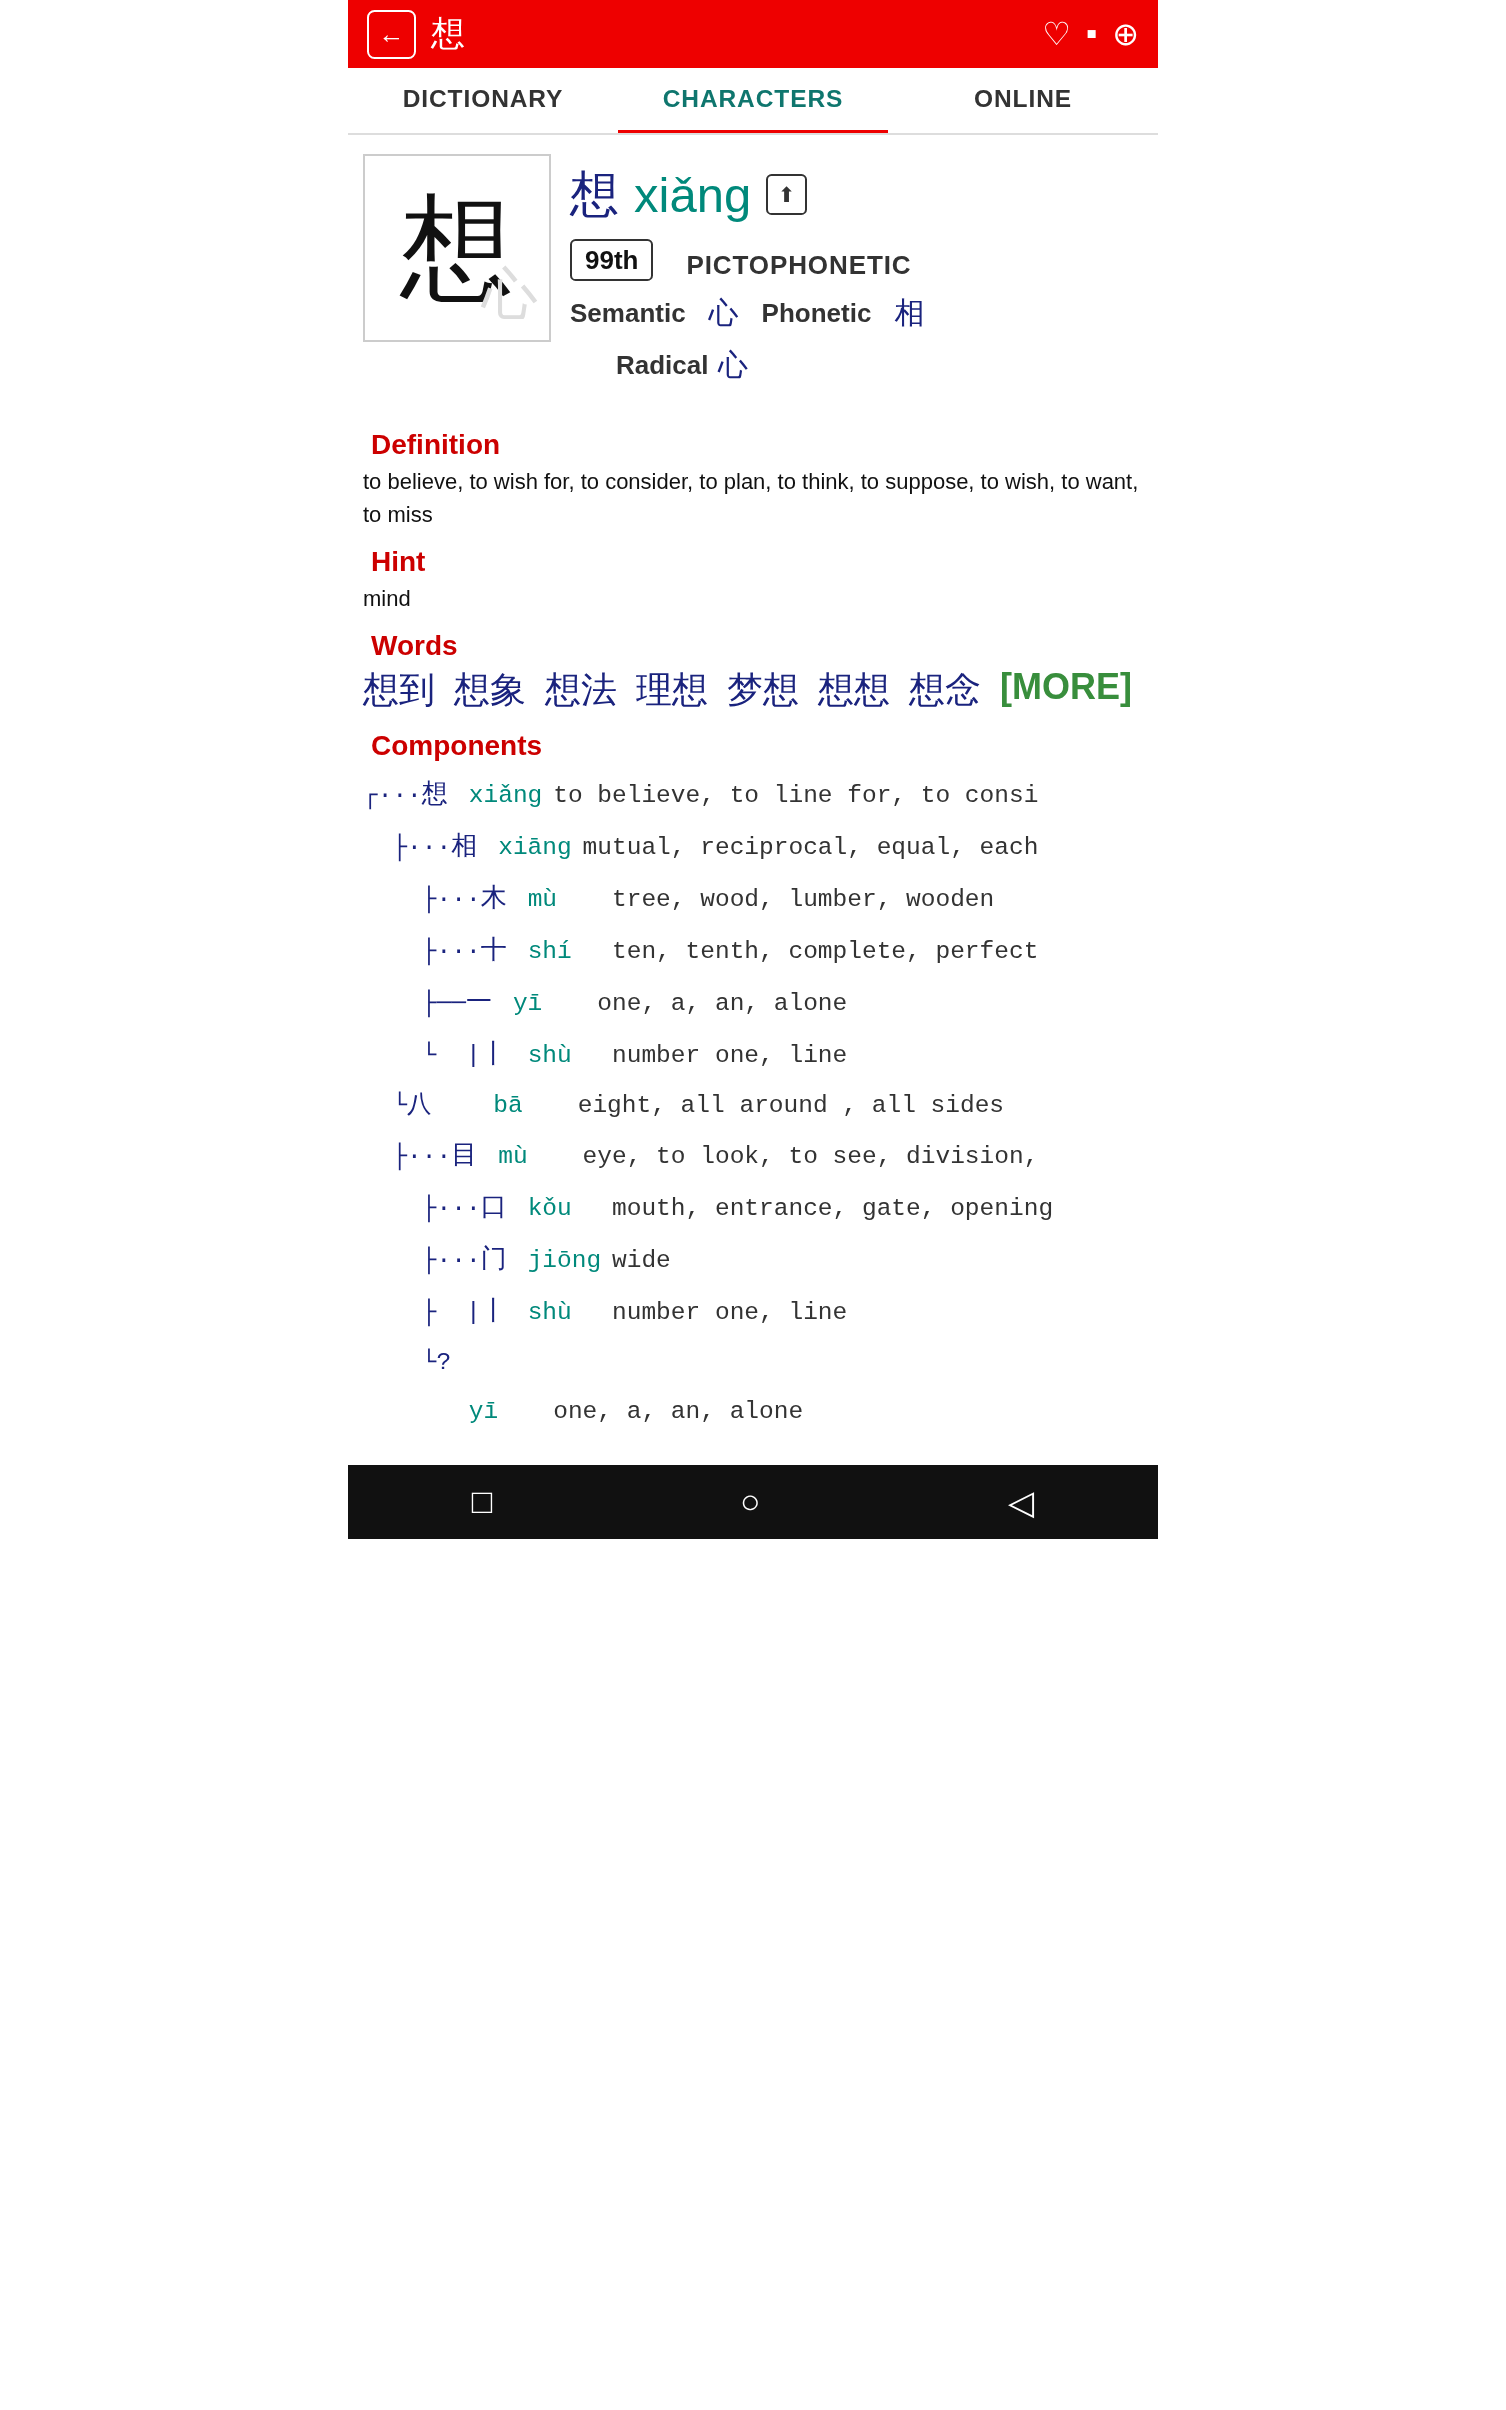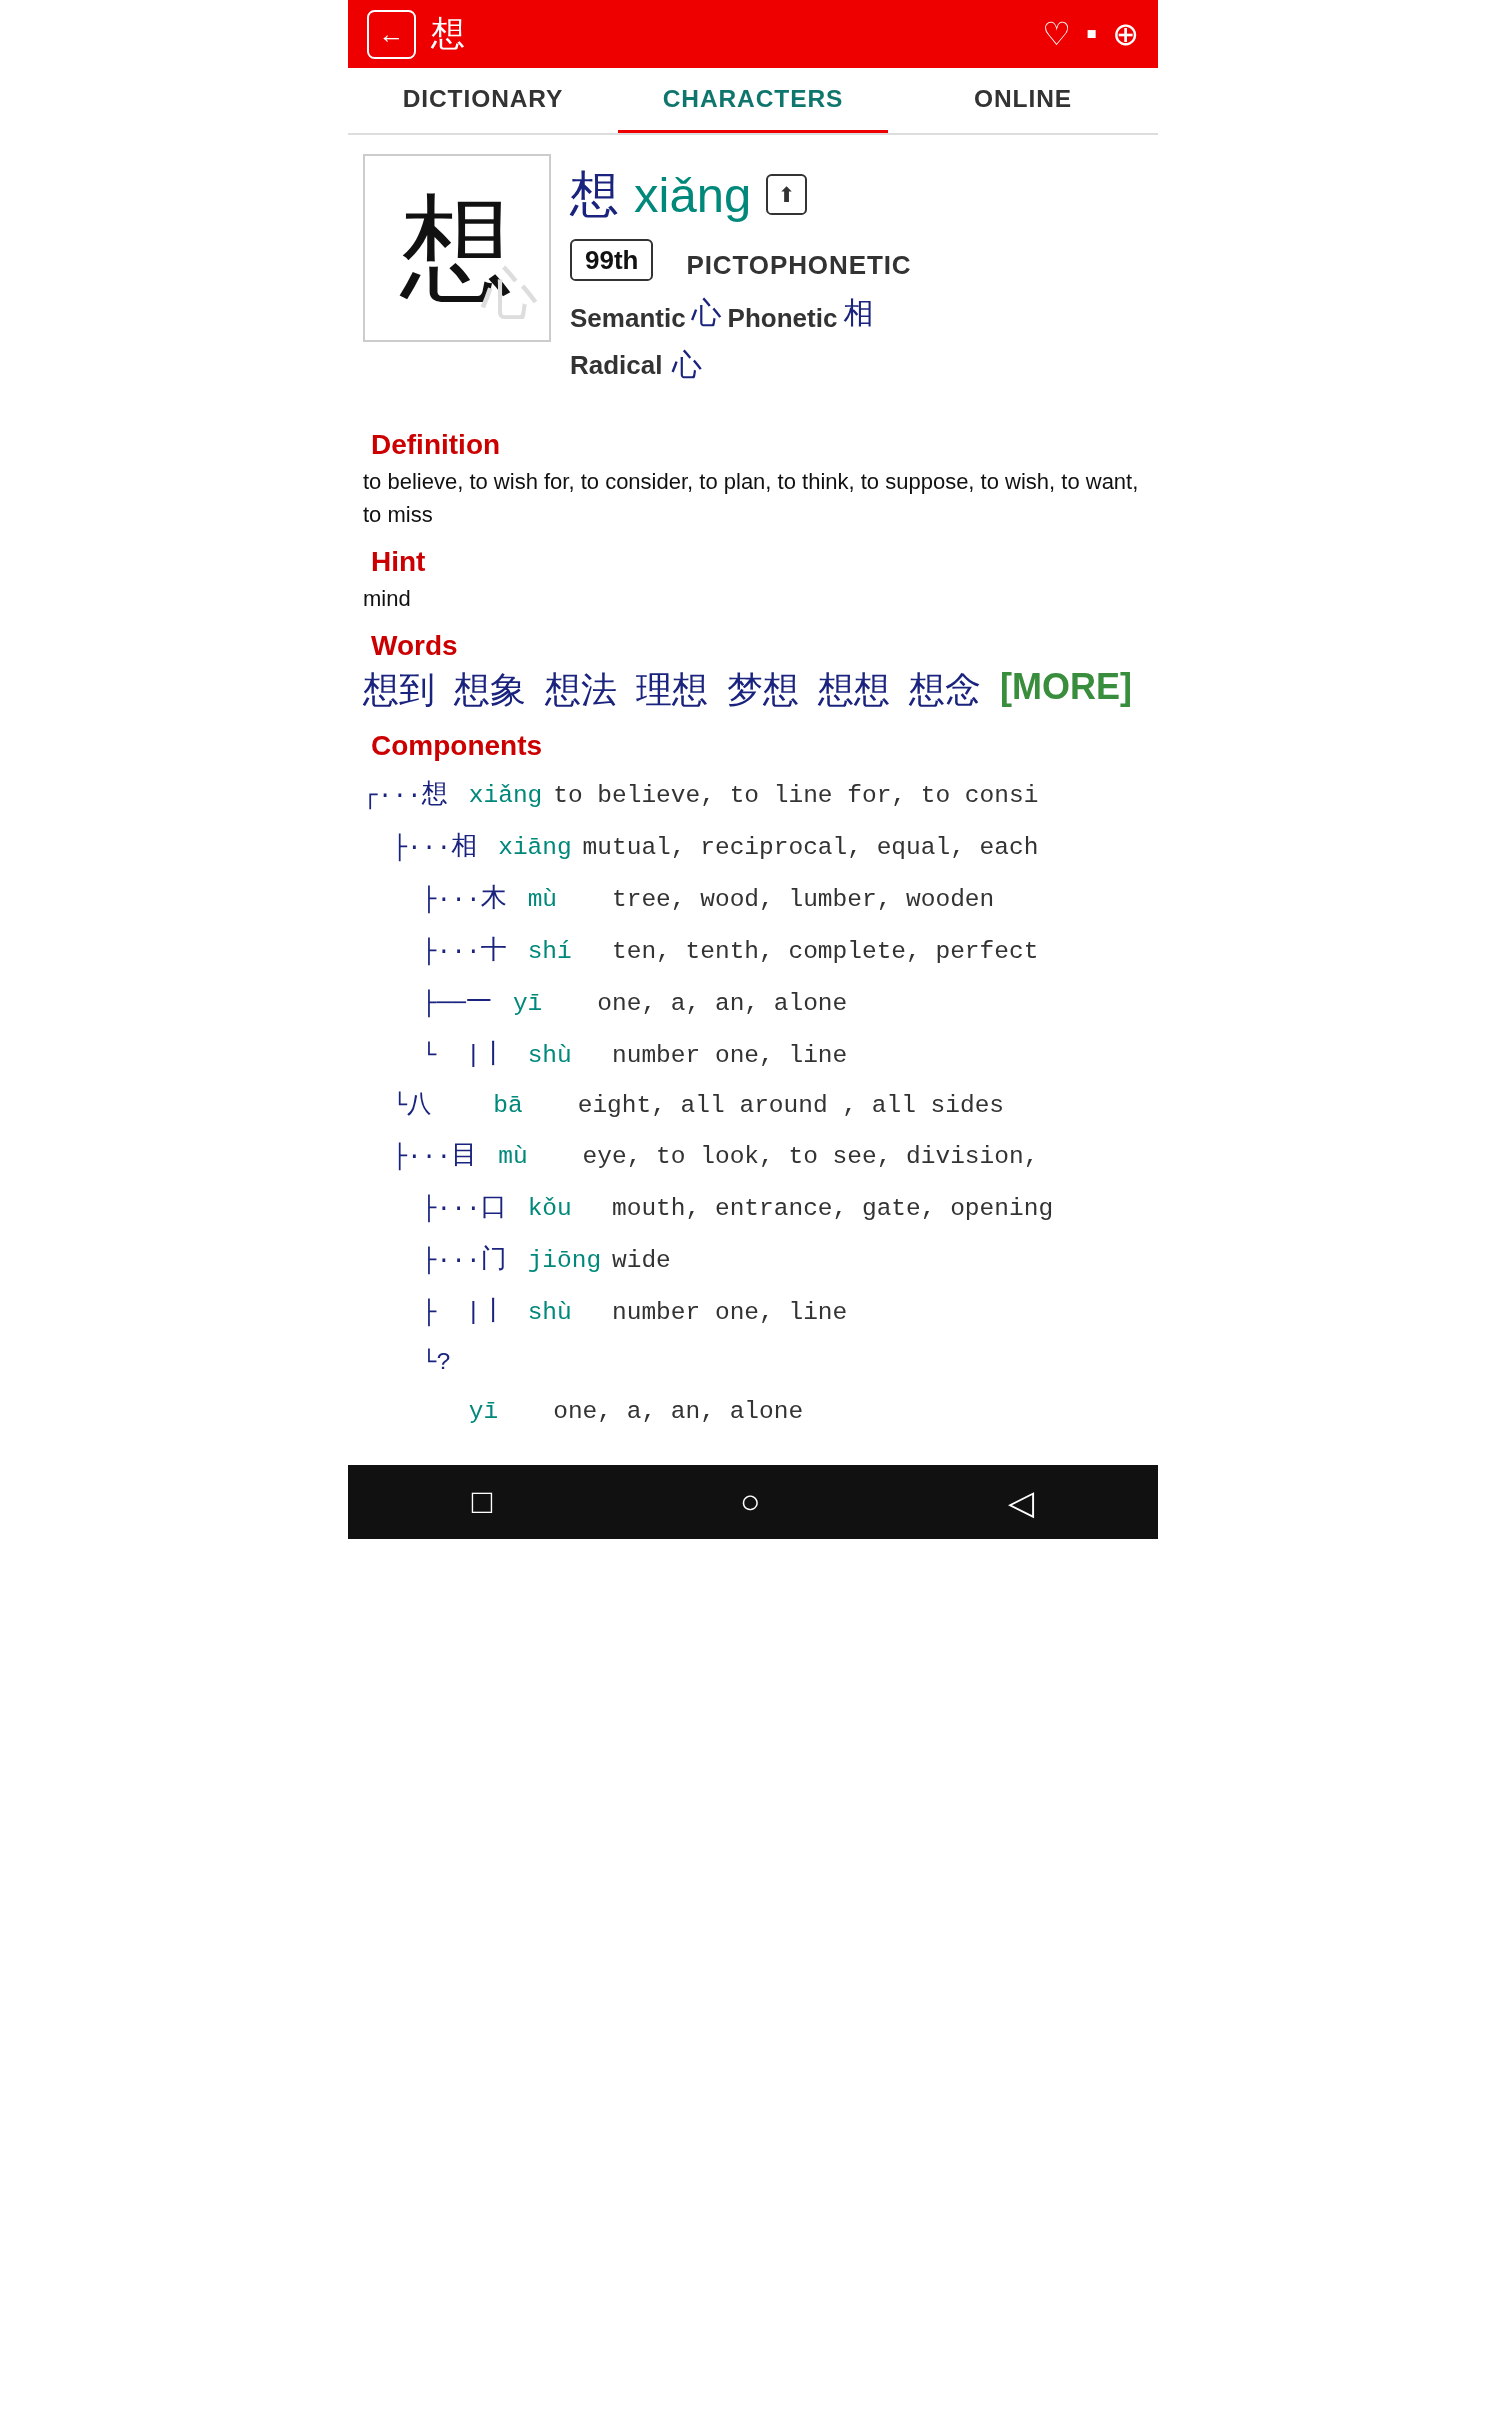--- a/index.html
+++ b/index.html
@@ -148,37 +148,38 @@
     }
     .type-label {
       font-size: 26px;
       font-weight: bold;
       color: #333;
       letter-spacing: 0.9px;
       margin-left: 18px;
     }
     .sem-phon-row {
       display: flex;
-      align-items: flex-end;
-      gap: 6px;
+      align-items: center;
+      gap: 23px;
       font-size: 26px;
     }
     .label-bold {
       font-weight: bold;
       color: #333;
     }
     .chinese-char {
       color: #1a237e;
       font-size: 30px;
     }
     .radical-row {
       display: flex;
       align-items: center;
       gap: 9.4px;
       font-size: 26px;
+      margin-left: 46px;
     }
 
     
     .content {
       padding: 9.4px 15px;
     }
     .section-title {
       font-weight: bold;
       color: #cc0000;
       font-size: 28px;

